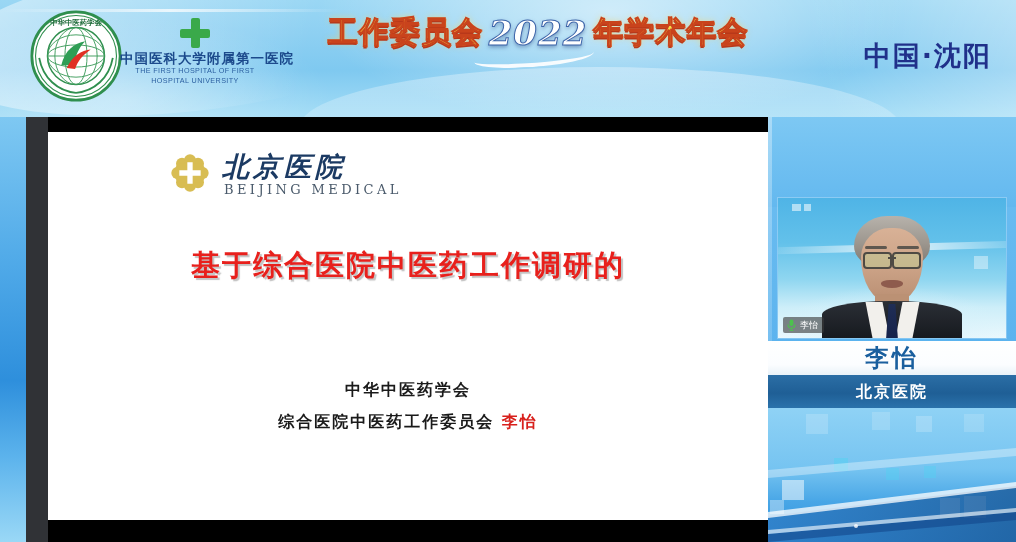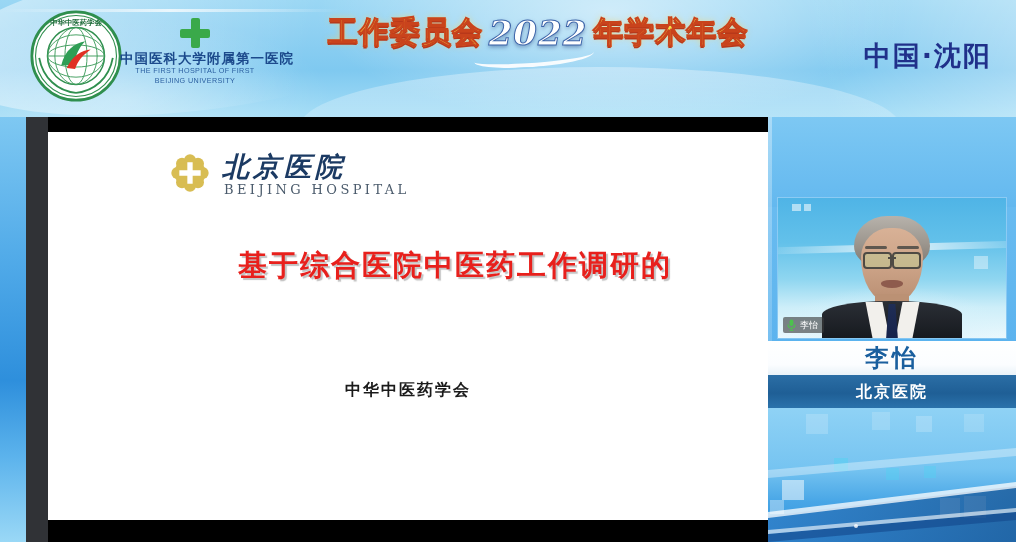--- a/index.html
+++ b/index.html
@@ -128,21 +128,20 @@
     font-size:13px;letter-spacing:3.4px;color:#4a5a6b;white-space:nowrap;
   }
 
   
   .slide-title{
     position:absolute;left:0;top:105px;width:720px;text-align:center;
     font-family:"DejaVu Sans","Liberation Sans",sans-serif;
     font-weight:bold;font-size:29px;letter-spacing:2px;line-height:56px;
     color:#e8201c;
     text-shadow:2px 2px 1px rgba(120,120,120,.45);
-    padding-left:47px;
   }
   .slide-sub{
     position:absolute;left:0;top:242px;width:720px;text-align:center;
     font-family:"DejaVu Sans","Liberation Sans",sans-serif;
     font-weight:bold;font-size:16px;letter-spacing:2px;line-height:32px;
     color:#1a1a1a;
   }
   .slide-sub .author{color:#d8201c;}
 
   
@@ -272,21 +271,21 @@
       <path d="M40 63 C46 50 56 44 66 43 C56 50 52 56 49 64 Z" fill="#e03024"></path>
       <path d="M10 52 C14 74 30 88 50 90" fill="none" stroke="#2f8f4e" stroke-width="2"></path>
       <path d="M90 52 C86 74 70 88 50 90" fill="none" stroke="#2f8f4e" stroke-width="2"></path>
       <text x="50" y="16" font-size="8" fill="#1f6b3a" text-anchor="middle" font-family="DejaVu Serif, serif" font-weight="bold">中华中医药学会</text>
     </svg>
 
     <div class="logo-cmu">
       <div class="cmu-cross"></div>
       <div class="cmu-cn">中国医科大学附属第一医院</div>
       <div class="cmu-en1">THE FIRST HOSPITAL OF FIRST</div>
-      <div class="cmu-en2">BEIJING UNIVERSITY</div>
+      <div class="cmu-en2">HOSPITAL UNIVERSITY</div>
     </div>
 
     <div class="banner-title">
       <div class="bt-line bt-line2">
         <span>工作委员会</span><span class="bt-year">2022</span><span>年学术年会</span>
         <div class="bt-swash"></div>
       </div>
     </div>
 
     <div class="banner-city">中国·沈阳</div>
@@ -309,29 +308,33 @@
             <circle cx="11" cy="30" r="9"></circle>
               <circle cx="49" cy="30" r="9"></circle>
             <circle cx="18" cy="44" r="9"></circle>
               <circle cx="30" cy="49" r="9"></circle>
               <circle cx="42" cy="44" r="9"></circle>
             <rect x="8" y="16" width="44" height="28" rx="8"></rect>
           </g>
           <path d="M26 14 h8 v12 h12 v8 h-12 v12 h-8 v-12 h-12 v-8 h12 z" fill="#ffffff"></path>
         </svg>
         <div class="bh-cn">北京医院</div>
-        <div class="bh-en">BEIJING HOSPITAL</div>
+        <div class="bh-en">BEIJING MEDICAL</div>
       </div>
 
       <div class="slide-title">
         <div>基于综合医院中医药工作调研的</div>
       </div>
 
       <div class="slide-sub">
         <div>中华中医药学会</div>
+        <div>
+          <span>综合医院中医药工作委员会</span>
+          <span class="author">李怡</span>
+        </div>
       </div>
     </div>
 
   </div>
 
   <div class="rpanel">
     <div class="rp-top-fade"></div>
     <div class="rp-edge"></div>
 
     <div class="video">

